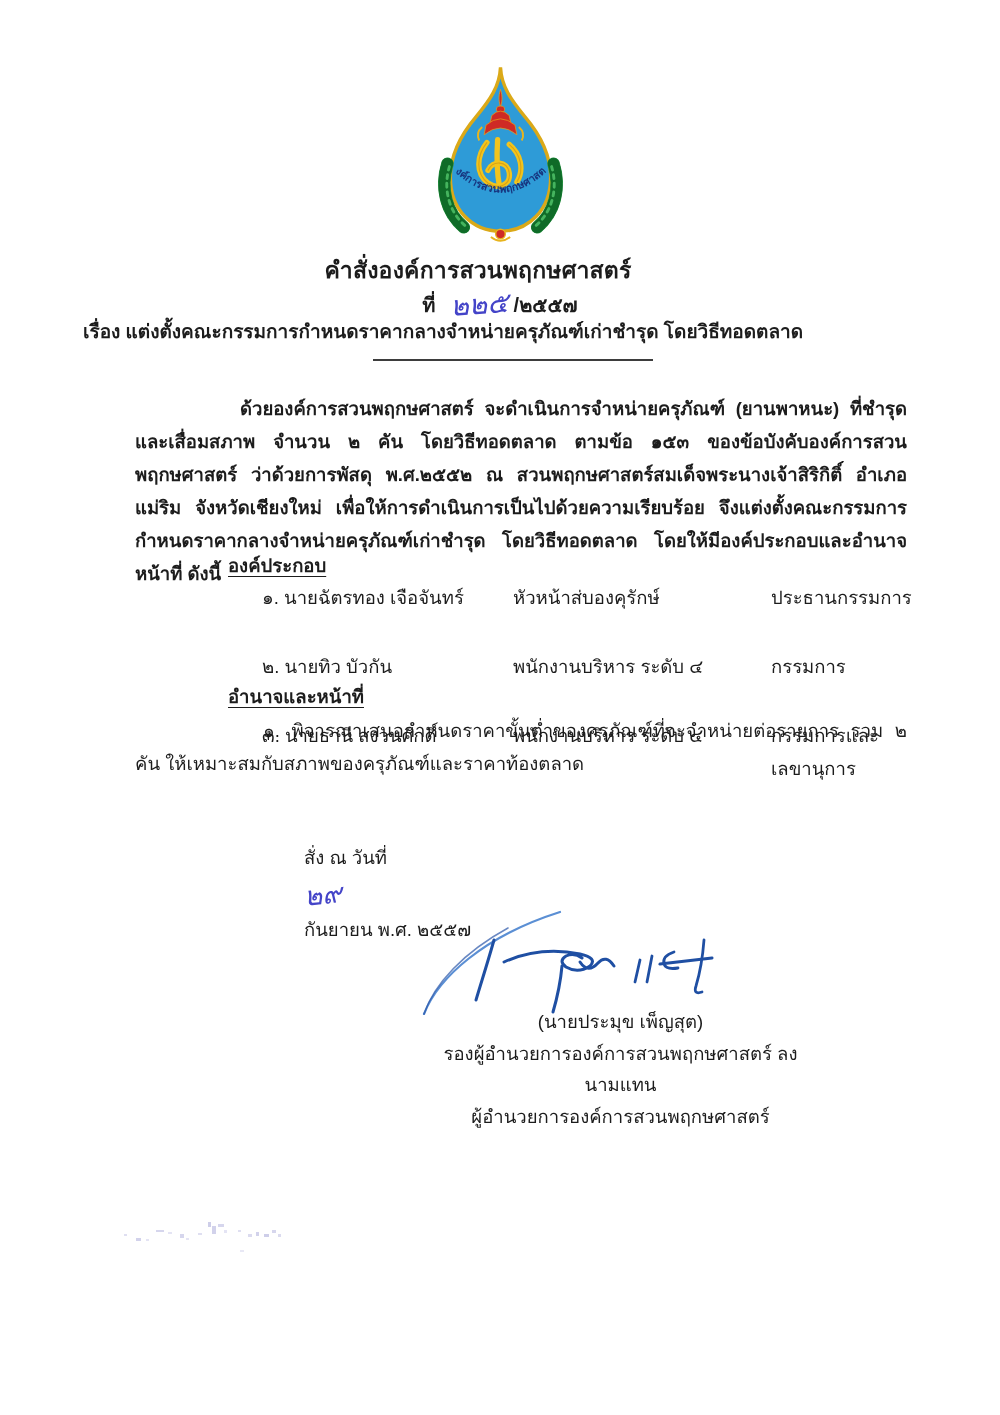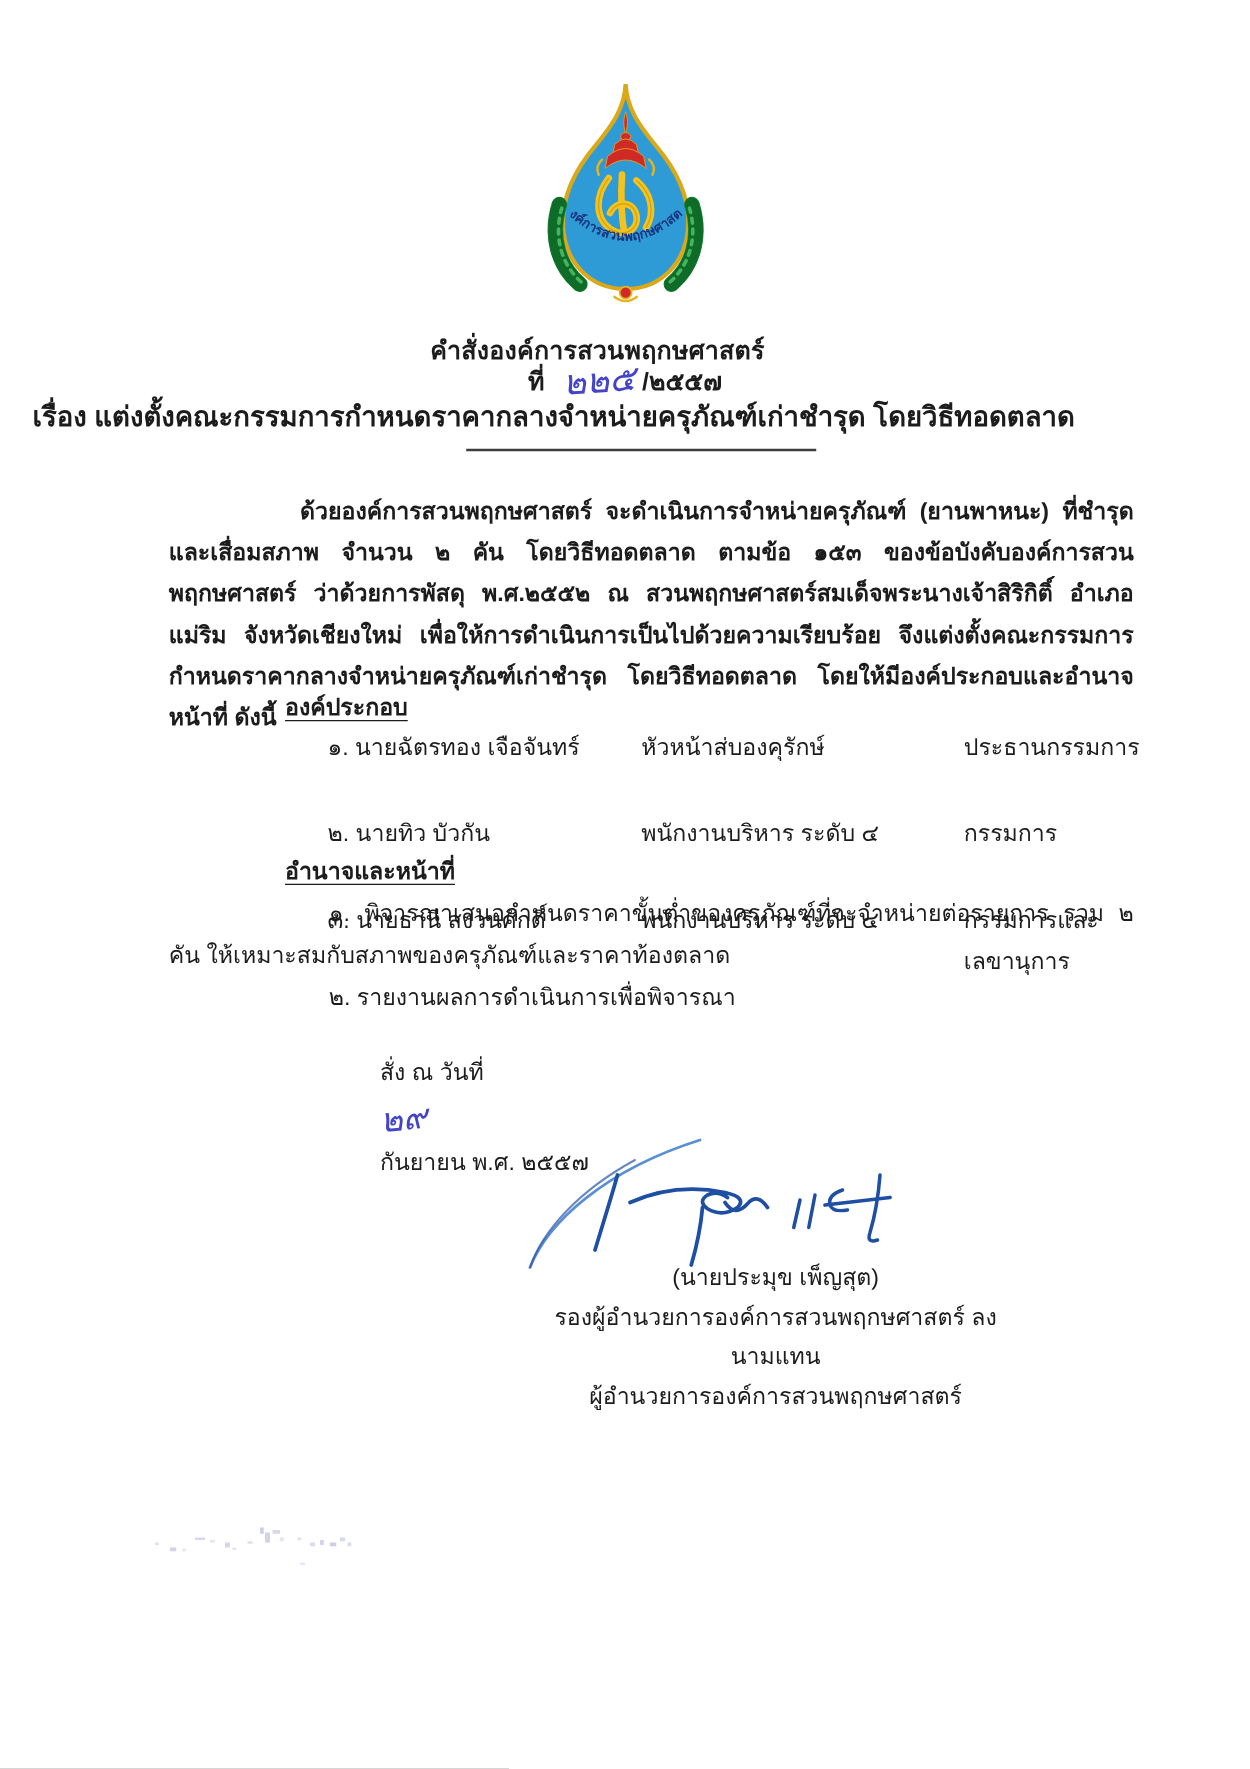--- a/index.html
+++ b/index.html
@@ -8,32 +8,32 @@
     width:1000px;height:1415px;
     margin:0 auto;
     background:#ffffff;
     font-family:"Liberation Sans","DejaVu Sans",sans-serif;
     color:#1c1c1c;
     overflow:hidden;
   }
   .abs{position:absolute;}
   
   .logo-wrap{left:433px;top:60px;width:135px;height:190px;}
-  .doc-title{left:0;top:252px;width:956px;text-align:center;font-size:20px;font-weight:bold;letter-spacing:.2px;margin-top:12px;}
+  .doc-title{left:0;top:252px;width:956px;text-align:center;font-size:23px;font-weight:bold;letter-spacing:.2px;}
   .number-line{left:0;top:280px;width:1000px;text-align:center;font-size:20px;font-weight:bold;}
   .number-line .hand{
     display:inline-block;
     color:#4444c8;
     font-size:28px;
     font-weight:normal;
     transform:rotate(-4deg) translateY(2px);
     margin:0 6px 0 14px;
     font-style:italic;
   }
-  .subject-line{left:0;top:316px;width:886px;text-align:center;font-size:22px;font-weight:bold;}
+  .subject-line{left:0;top:316px;width:886px;text-align:center;font-size:19px;font-weight:bold;}
   .divider{left:373px;top:359px;width:280px;height:2px;background:#3d3d3d;}
   
   .para{
     left:135px;top:392px;width:772px;
     font-size:18.5px;line-height:33px;
     text-align:justify;text-indent:105px;font-weight:bold;
   }
   .sec-head{
     font-size:18.5px;font-weight:bold;text-decoration:underline;text-underline-offset:4px;
   }
@@ -140,21 +140,20 @@
     <span>พนักงานบริหาร ระดับ ๔</span>
     <span>กรรมการ</span>
 
     <span>๓. นายธานี  สงวนศักดิ์</span>
     <span>พนักงานบริหาร ระดับ ๔</span>
     <span>กรรมการและเลขานุการ</span>
   </div>
 
   <div class="abs sec-head duty">อำนาจและหน้าที่</div>
   <div class="abs duty-item d1">๑. พิจารณาเสนอกำหนดราคาขั้นต่ำของครุภัณฑ์ที่จะจำหน่ายต่อรายการ รวม ๒ คัน   ให้เหมาะสมกับสภาพของครุภัณฑ์และราคาท้องตลาด</div>
-  <div class="abs duty-item d2">๒. รายงานผลการดำเนินการเพื่อพิจารณา</div>
 
   <div class="abs issued">
     <span>สั่ง ณ วันที่</span>
     <span class="hand">๒๙</span>
     <span>กันยายน  พ.ศ. ๒๕๕๗</span>
   </div>
 
   <div class="abs sig-ink">
     <svg width="305" height="115" viewBox="0 0 305 115">
 

